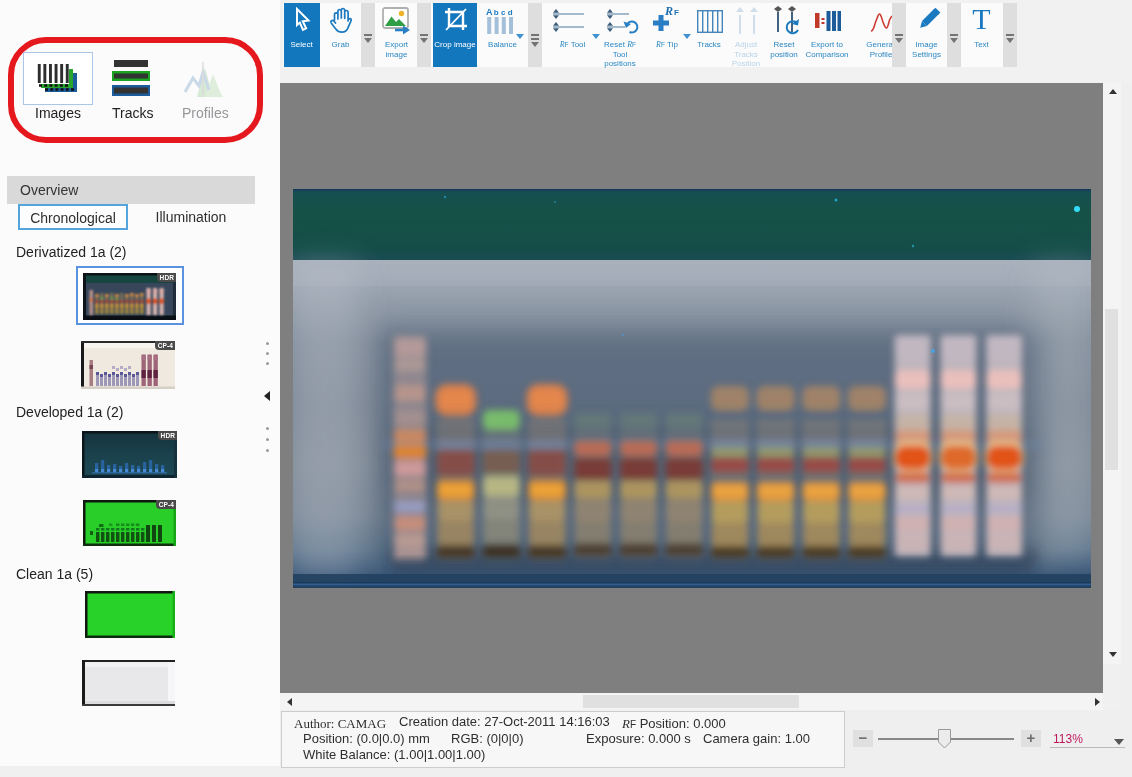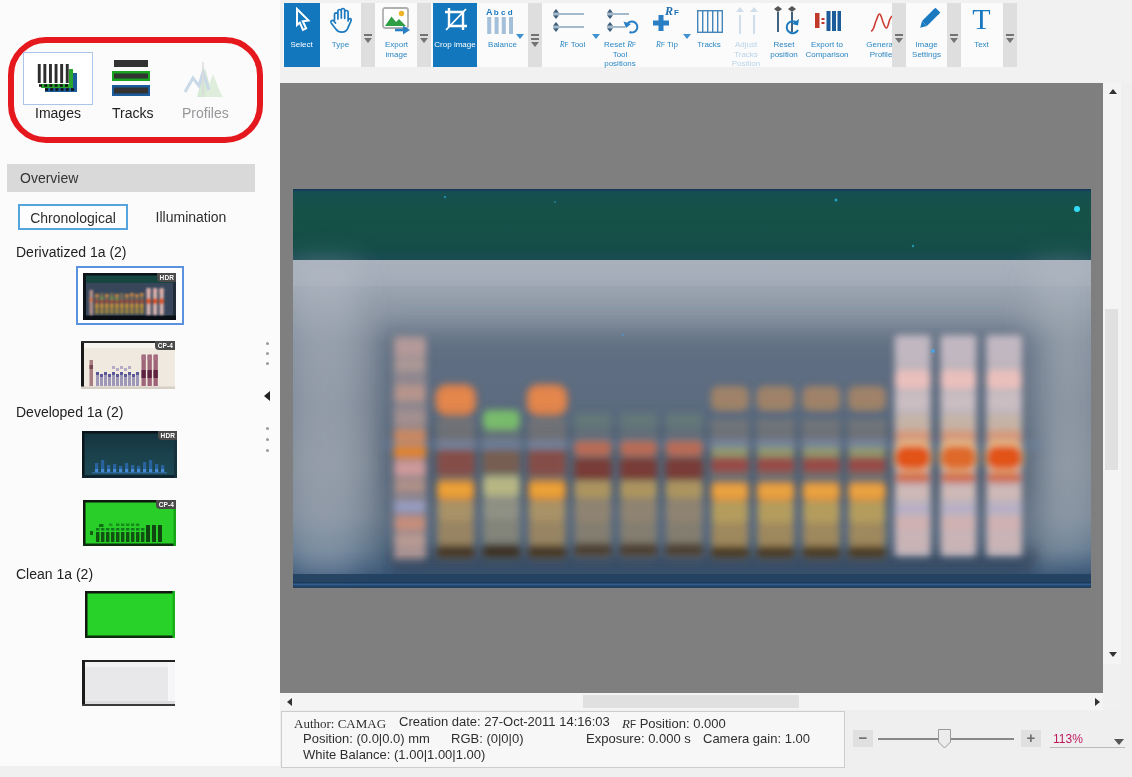--- a/index.html
+++ b/index.html
@@ -105,21 +105,21 @@
     <div class="tileLbl" style="left:112px; top:105px; width:38px;">Tracks</div>
 
     <svg class="abs" style="left:183px; top:60px;" width="42" height="38" viewBox="0 0 42 38" opacity="0.38">
       <path d="M14 37 L22 8 L30 37 Z" fill="#9fcf9a"></path>
       <path d="M22 37 L30 14 L38 34 L40 37 Z" fill="#b3d8ae"></path>
       <path d="M2 32 L10 18 L16 26 L20 12 L26 30" fill="none" stroke="#7aa3c8" stroke-width="3"></path>
       <line x1="20" y1="2" x2="20" y2="37" stroke="#aaa" stroke-width="1.5"></line>
     </svg>
     <div class="tileLbl" style="left:182px; top:105px; width:44px; color:#97979b;">Profiles</div>
 
-    <div class="shdr" style="top:164px;">Overview</div>
+    <div class="shdr" style="top:176px;">Overview</div>
     <div id="tabC">Chronological</div>
     <div id="tabI">Illumination</div>
 
     <div class="grpLbl" style="top:244px;">Derivatized 1a (2)</div>
     <div id="selbox"></div>
     <div class="thumb" id="th1" style="left:83px; top:273px; width:93px; height:47px;"><svg width="93" height="47" viewBox="0 0 93 47">
           <defs>
             <filter id="tb1" x="-20%" y="-20%" width="140%" height="140%">
               <feGaussianBlur stdDeviation="0.8"></feGaussianBlur>
             </filter>
@@ -331,21 +331,21 @@
             <rect x="58" y="32" width="3.4" height="10" fill="#0b430f" opacity="0.9"></rect>
             <rect x="58" y="28" width="3.4" height="2.5" fill="#0f6a14" opacity="0.85"></rect>
             <rect x="26" y="23.5" width="3.4" height="2.5" fill="#0f7015" opacity="0.6"></rect>
             <rect x="16" y="24" width="4.5" height="3" fill="#0c5511" opacity="0.8"></rect>
             <rect x="63" y="25" width="4" height="17" fill="#093a0d" opacity="0.92"></rect>
             <rect x="69" y="25" width="4" height="17" fill="#093a0d" opacity="0.92"></rect>
             <rect x="75" y="25" width="4" height="17" fill="#093a0d" opacity="0.92"></rect>
           </g>
         </svg><div class="badge">CP-4</div></div>
 
-    <div class="grpLbl" style="top:566px;">Clean 1a (2)</div>
+    <div class="grpLbl" style="top:566px;">Clean 1a (5)</div>
     <div class="thumb" id="th5" style="left:85px; top:591px; width:90px; height:47px;"><svg width="90" height="47" viewBox="0 0 90 47">
 <rect width="90" height="47" fill="#28d228"></rect>
 <rect x="0" y="0" width="90" height="2.5" fill="#101810"></rect>
 <rect x="0" y="0" width="2.5" height="47" fill="#101810"></rect>
 <rect x="0" y="44.5" width="90" height="2.5" fill="#0c2a0c"></rect>
 <rect x="87.5" y="0" width="2.5" height="47" fill="#18b018"></rect>
 </svg></div>
     <div class="thumb" id="th6" style="left:82px; top:660px; width:93px; height:46px;"><svg width="93" height="46" viewBox="0 0 93 46">
 <rect width="93" height="46" fill="#e8e8ea"></rect>
 <rect x="0" y="0" width="93" height="2" fill="#222"></rect>
@@ -375,21 +375,21 @@
       <div class="tlbl">Select</div>
     </div>
 
     <div class="tile" style="left:42px; width:37px;">
       <svg style="position:absolute; left:7px; top:4px;" width="24" height="27" viewBox="0 0 24 27">
         <path d="M5.5 13 V7.5 a1.7 1.7 0 0 1 3.4 0 V12 M8.9 11 V4.2 a1.7 1.7 0 0 1 3.4 0 V11
           M12.3 10.8 V3.2 a1.7 1.7 0 0 1 3.4 0 V11.2 M15.7 11.3 V5.2 a1.7 1.7 0 0 1 3.4 0 V14
           M19.1 13 c1.5 -2.2 3.6 -1.5 3 0.6 c-0.8 2.6 -2.3 4.6 -3 7 c-0.9 2.9 -3 4.6 -6.3 4.6
           c-2.6 0 -4.3 -0.8 -5.8 -2.9 L2.3 16.2 c-1.4 -2 1 -3.7 2.5 -2.2 l1.7 2" fill="none" stroke="#1b79c0" stroke-width="1.7" stroke-linecap="round" stroke-linejoin="round"></path>
       </svg>
-      <div class="tlbl">Type</div>
+      <div class="tlbl">Grab</div>
     </div>
 
     <div class="sep" style="left:81px;">
         <div class="chev">
           <div class="bar"></div>
           <div class="tri"></div>
         </div>
       </div>
 
     <div class="tile" style="left:96.5px; width:40px;">

